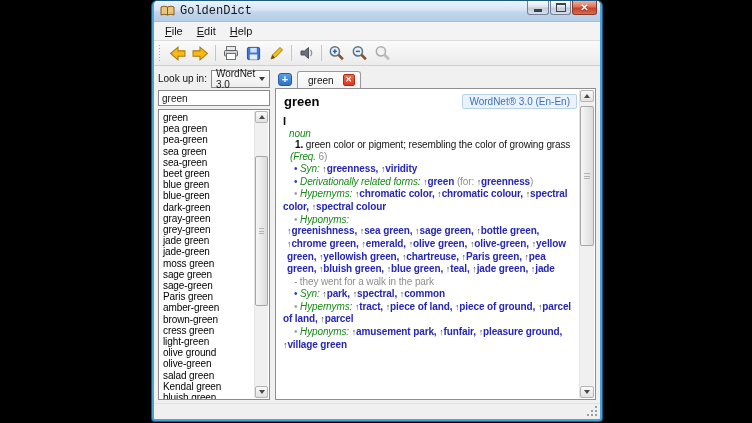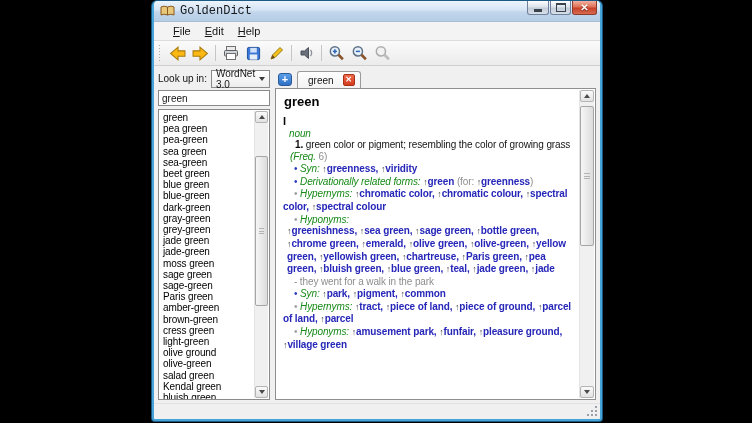--- a/index.html
+++ b/index.html
@@ -19,21 +19,21 @@
         margin-left:1px;display:flex;align-items:center;justify-content:center;
         background:linear-gradient(#fdfdfd,#dde4ec 45%,#c2cbd8 55%,#d8e0ea);box-sizing:border-box;}
   .wbtn-min{width:22px;} .wbtn-max{width:21px;}
   .wbtn-close{width:25px;border-color:#8a3a28;
         background:linear-gradient(#f2b0a0,#e07258 45%,#c6412a 55%,#d96a50);}
   .glyph-min{width:8px;height:3px;background:#3a424c;margin-top:5px;}
   .glyph-max{width:8px;height:6px;border:1px solid #3a424c;border-top:2px solid #3a424c;}
   .glyph-close{color:#fff;font-size:10px;font-weight:bold;line-height:10px;text-shadow:0 1px 1px #7a2414;}
   
   .menubar{height:18px;flex:0 0 auto;display:flex;align-items:center;background:#f3f3f3;
-           border-bottom:1px solid #dcdcdc;padding-left:12px;text-align:right;}
+           border-bottom:1px solid #dcdcdc;padding-left:4px;text-align:right;}
   .menu-item{font-size:11px;color:#141414;padding:2px 7px;}
   
   .toolbar{height:24px;flex:0 0 auto;display:flex;align-items:center;
            background:linear-gradient(#fbfbfb,#ebebeb);border-bottom:1px solid #d0d0d0;padding-left:3px;}
   .tb-handle{width:4px;height:16px;margin:0 4px 0 1px;
              background-image:repeating-linear-gradient(#a8a8a8 0 1px,transparent 1px 3px);
              background-size:1px 100%;background-repeat:repeat-y;background-position:1px 0;}
   .tb-btn{width:23px;height:20px;display:flex;align-items:center;justify-content:center;}
   .tb-sep{width:1px;height:16px;background:#c6c6c6;margin:0 3px;}
   
@@ -264,32 +264,33 @@
         <div class="tabbar">
           <div class="addtab"></div>
           <div class="tab">
             <span class="tab-label">green</span>
             <span class="tab-close"></span>
           </div>
         </div>
         <div class="article">
           <div class="art-head">
             <span class="headword">green</span>
+            <span class="dict-badge">WordNet® 3.0 (En-En)</span>
           </div>
           <div id="art-body">
               <div class="ln ln-roman"><span class="s-b">I</span></div>
               <div class="ln ln-pos"><span class="s-lbl">noun</span></div>
               <div class="ln ln-sense"><span class="s-b">1. </span><span class="s-t">green color or pigment; resembling the color of growing grass</span><span class="s-fq"> (Freq.</span><span class="s-g"> 6)</span></div>
               <div class="ln ln-rel"><span class="s-bub">• </span><span class="s-lbl">Syn:</span> <span class="s-ar">↑</span><span class="s-l">greenness,</span> <span class="s-ar">↑</span><span class="s-l">viridity</span></div>
               <div class="ln ln-rel"><span class="s-bub">• </span><span class="s-lbl">Derivationally related forms:</span> <span class="s-ar">↑</span><span class="s-l">green</span><span class="s-g"> (for: </span><span class="s-ar">↑</span><span class="s-l">greenness</span><span class="s-g">)</span></div>
               <div class="ln ln-rel"><span class="s-bug">• </span><span class="s-lbl">Hypernyms:</span> <span class="s-ar">↑</span><span class="s-l">chromatic color,</span> <span class="s-ar">↑</span><span class="s-l">chromatic colour,</span> <span class="s-ar">↑</span><span class="s-l">spectral color,</span> <span class="s-ar">↑</span><span class="s-l">spectral colour</span></div>
               <div class="ln ln-rel"><span class="s-bug">• </span><span class="s-lbl">Hyponyms:</span></div>
               <div class="ln ln-links"><span class="s-ar">↑</span><span class="s-l">greenishness,</span> <span class="s-ar">↑</span><span class="s-l">sea green,</span> <span class="s-ar">↑</span><span class="s-l">sage green,</span> <span class="s-ar">↑</span><span class="s-l">bottle green,</span> <span class="s-ar">↑</span><span class="s-l">chrome green,</span> <span class="s-ar">↑</span><span class="s-l">emerald,</span> <span class="s-ar">↑</span><span class="s-l">olive green,</span> <span class="s-ar">↑</span><span class="s-l">olive-green,</span> <span class="s-ar">↑</span><span class="s-l">yellow green,</span> <span class="s-ar">↑</span><span class="s-l">yellowish green,</span> <span class="s-ar">↑</span><span class="s-l">chartreuse,</span> <span class="s-ar">↑</span><span class="s-l">Paris green,</span> <span class="s-ar">↑</span><span class="s-l">pea green,</span> <span class="s-ar">↑</span><span class="s-l">bluish green,</span> <span class="s-ar">↑</span><span class="s-l">blue green,</span> <span class="s-ar">↑</span><span class="s-l">teal,</span> <span class="s-ar">↑</span><span class="s-l">jade green,</span> <span class="s-ar">↑</span><span class="s-l">jade</span></div>
               <div class="ln ln-rel"><span class="s-g">- they went for a walk in the park</span></div>
-              <div class="ln ln-rel"><span class="s-bub">• </span><span class="s-lbl">Syn:</span> <span class="s-ar">↑</span><span class="s-l">park,</span> <span class="s-ar">↑</span><span class="s-l">pigment,</span> <span class="s-ar">↑</span><span class="s-l">common</span></div>
+              <div class="ln ln-rel"><span class="s-bub">• </span><span class="s-lbl">Syn:</span> <span class="s-ar">↑</span><span class="s-l">park,</span> <span class="s-ar">↑</span><span class="s-l">spectral,</span> <span class="s-ar">↑</span><span class="s-l">common</span></div>
               <div class="ln ln-rel"><span class="s-bug">• </span><span class="s-lbl">Hypernyms:</span> <span class="s-ar">↑</span><span class="s-l">tract,</span> <span class="s-ar">↑</span><span class="s-l">piece of land,</span> <span class="s-ar">↑</span><span class="s-l">piece of ground,</span> <span class="s-ar">↑</span><span class="s-l">parcel of land,</span> <span class="s-ar">↑</span><span class="s-l">parcel</span></div>
               <div class="ln ln-rel"><span class="s-bug">• </span><span class="s-lbl">Hyponyms:</span> <span class="s-ar">↑</span><span class="s-l">amusement park,</span> <span class="s-ar">↑</span><span class="s-l">funfair,</span> <span class="s-ar">↑</span><span class="s-l">pleasure ground,</span> <span class="s-ar">↑</span><span class="s-l">village green</span></div>
             </div>
           <div class="vsb" style="width:14px;">
             <div class="vsb-btn vsb-up" style="width:14px;">
                 <span class="tri-up"></span>
               </div>
             <div class="vsb-thumb" style="top:16px;height:140px;width:14px;"></div>
             <div class="vsb-btn vsb-down" style="width:14px;">
                 <span class="tri-down"></span>

